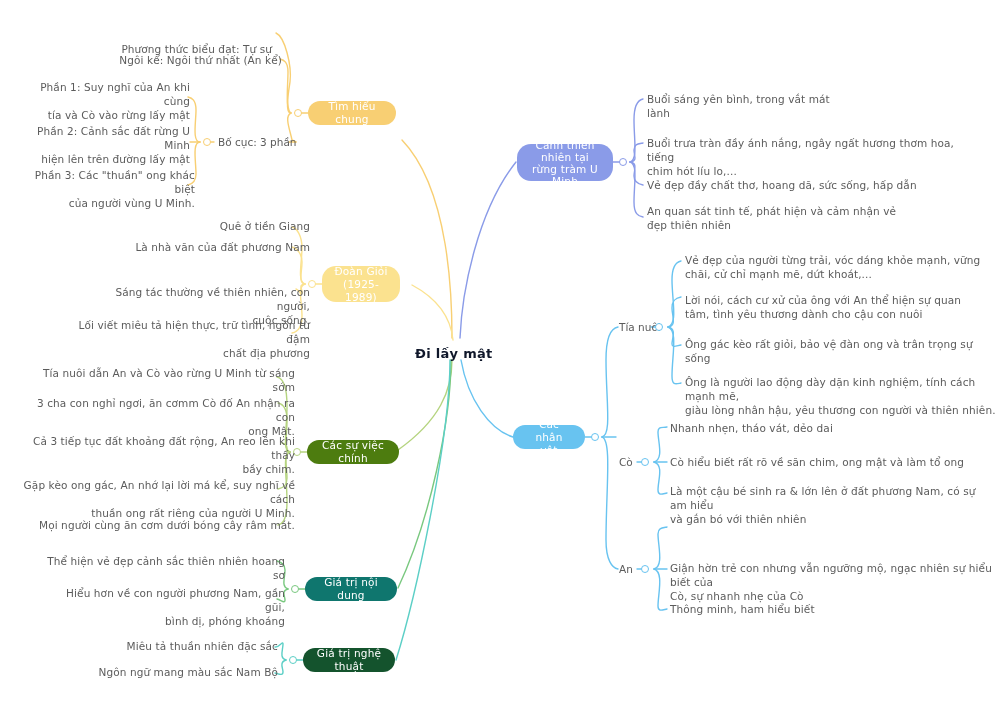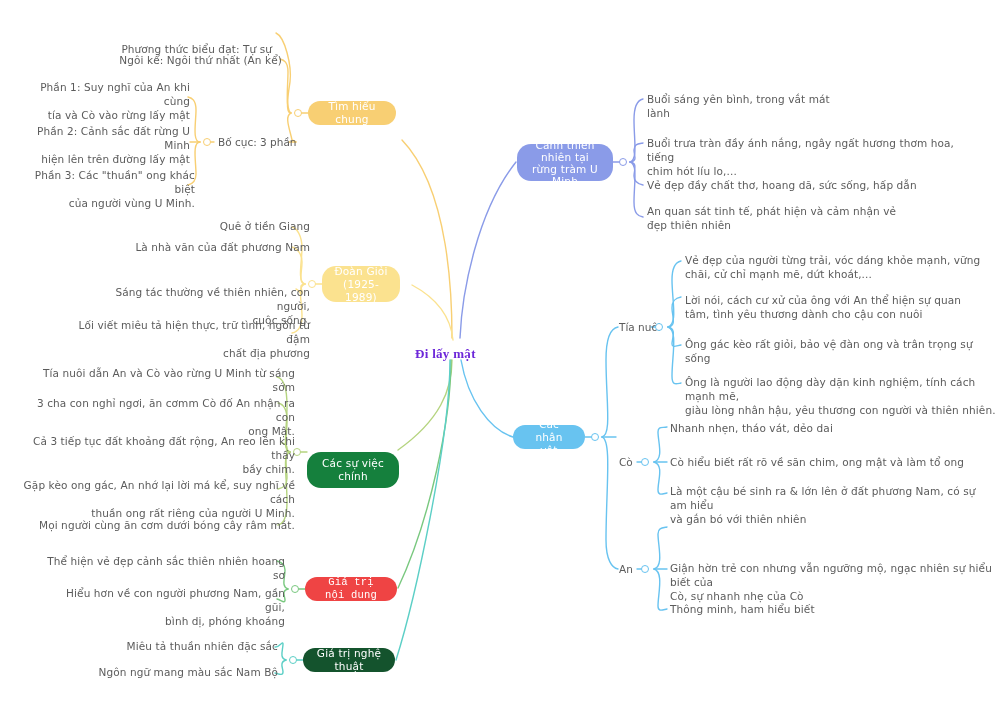--- a/index.html
+++ b/index.html
@@ -22,22 +22,22 @@
     position:absolute;border-radius:14px;display:flex;align-items:center;
     justify-content:center;text-align:center;color:#ffffff;font-size:10.5px;
     line-height:13px;padding:0 12px;box-sizing:border-box;letter-spacing:.2px;
   }
   .mid{
     position:absolute;font-size:10.5px;line-height:14px;color:#5b5b5b;
   }
   .mid.l{text-align:left;}
 
   .center-title{
-    position:absolute;font-size:13px;font-weight:bold;color:#6d28d9;
-    letter-spacing:.3px;white-space:nowrap;font-family:Liberation Serif, serif;
+    position:absolute;font-size:13px;font-weight:bold;color:#0f172a;
+    letter-spacing:.3px;white-space:nowrap;
   }
   .knob{position:absolute;border-radius:50%;background:#ffffff;box-sizing:border-box;}
 </style>
 </head>
 <body>
 
 <div id="canvas">
 
   <svg class="links" viewBox="0 0 1000 713">
     <g fill="none" stroke-width="1.4" stroke-linecap="round">
@@ -115,24 +115,24 @@
 
   <div class="center-title" style="left:415px;top:346px;">Đi lấy mật</div>
 
   <div class="branch" style="left:308px;top:101px;width:88px;height:24px;background:#f8cf73;">Tìm hiểu chung</div>
   <div class="knob" style="left:294px;top:109px;width:8px;height:8px;border:1.4px solid #f8cf73;"></div>
 
   <div class="branch" style="left:322px;top:266px;width:78px;height:36px;background:#fbe28f;white-space:pre-line;">Đoàn Giỏi
 (1925-1989)</div>
   <div class="knob" style="left:308px;top:280px;width:8px;height:8px;border:1.4px solid #fbe28f;"></div>
 
-  <div class="branch" style="left:307px;top:452px;width:92px;height:36px;background:#15803d;">Các sự việc chính</div>
+  <div class="branch" style="left:307px;top:440px;width:92px;height:24px;background:#4d7c0f;">Các sự việc chính</div>
   <div class="knob" style="left:293px;top:448px;width:8px;height:8px;border:1.4px solid #b5d47f;"></div>
 
-  <div class="branch" style="left:305px;top:577px;width:92px;height:24px;background:#ef4444;font-family:Liberation Mono, monospace;">Giá trị nội dung</div>
+  <div class="branch" style="left:305px;top:577px;width:92px;height:24px;background:#0f766e;">Giá trị nội dung</div>
   <div class="knob" style="left:291px;top:585px;width:8px;height:8px;border:1.4px solid #79c87f;"></div>
 
   <div class="branch" style="left:303px;top:648px;width:92px;height:24px;background:#14532d;">Giá trị nghệ thuật</div>
   <div class="knob" style="left:289px;top:656px;width:8px;height:8px;border:1.4px solid #5ccfc6;"></div>
 
   <div class="branch" style="left:517px;top:144px;width:96px;height:37px;background:#8a9be8;white-space:pre-line;line-height:12px;">Cảnh thiên nhiên tại
 rừng tràm U Minh</div>
   <div class="knob" style="left:619px;top:158px;width:8px;height:8px;border:1.4px solid #8a9be8;"></div>
 
   <div class="branch" style="left:513px;top:425px;width:72px;height:24px;background:#68c3f0;">Các nhân vật</div>

